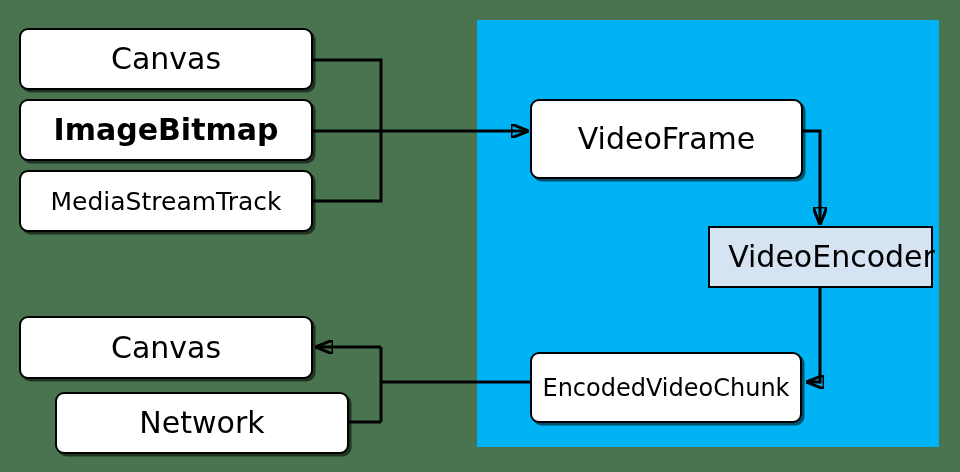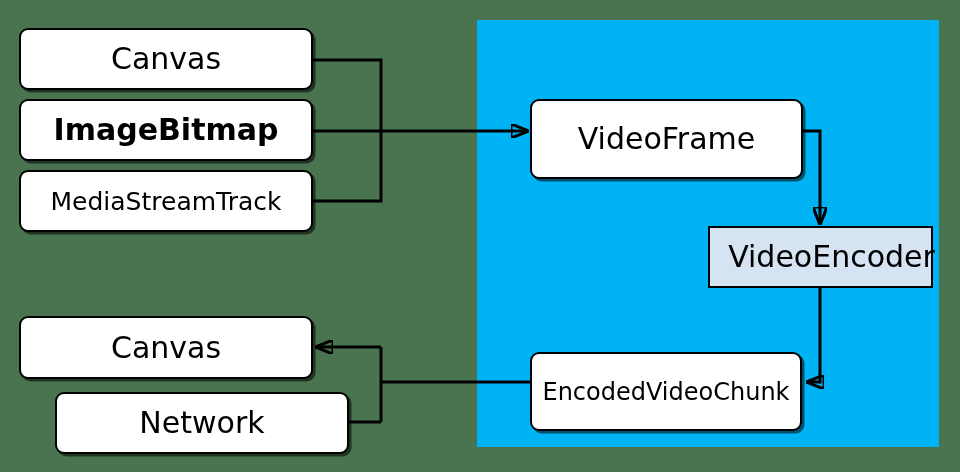--- a/index.html
+++ b/index.html
@@ -55,21 +55,21 @@
     font-size: 30px;
     line-height: 1;
     white-space: nowrap;
   }
   .node-canvas            { left: 19px;  top: 28px;  width: 294px; height: 62px; }
   .node-imagebitmap       { left: 19px;  top: 99px;  width: 294px; height: 62px; font-weight: bold; }
   .node-mediastreamtrack  { left: 19px;  top: 170px; width: 294px; height: 62px; font-size: 25px; }
   .node-storage           { left: 19px;  top: 316px; width: 294px; height: 63px; }
   .node-network           { left: 19px;  top: 392px; width: 294px; height: 62px; margin-left: 36px; }
   .node-videoframe        { left: 530px; top: 99px;  width: 273px; height: 80px; }
-  .node-encodedvideochunk { left: 530px; top: 352px; width: 272px; height: 79px; font-size: 24px; }
+  .node-encodedvideochunk { left: 530px; top: 352px; width: 272px; height: 71px; font-size: 24px; }
   .node-videoencoder {
     left: 708px; top: 226px; width: 225px; height: 62px;
     background: var(--encoder-fill);
     border-radius: 0;
     box-shadow: none;
     padding-left: 22px;
   }
 </style>
 </head>
 <body>

